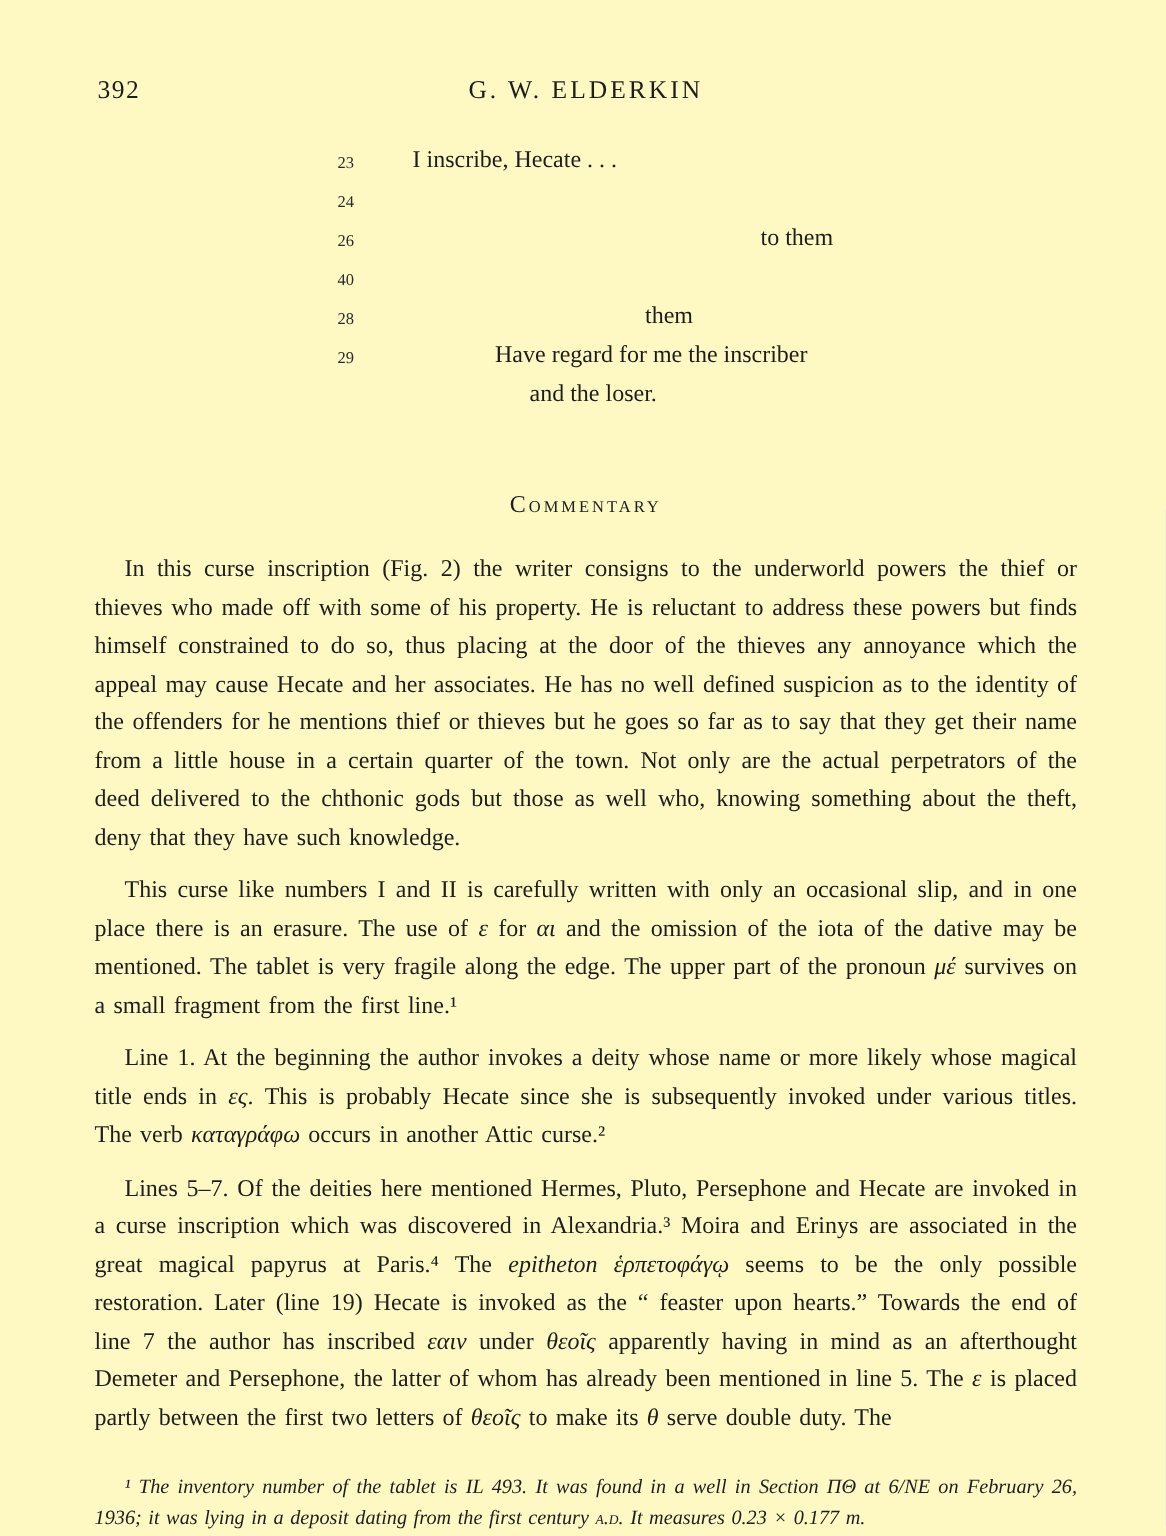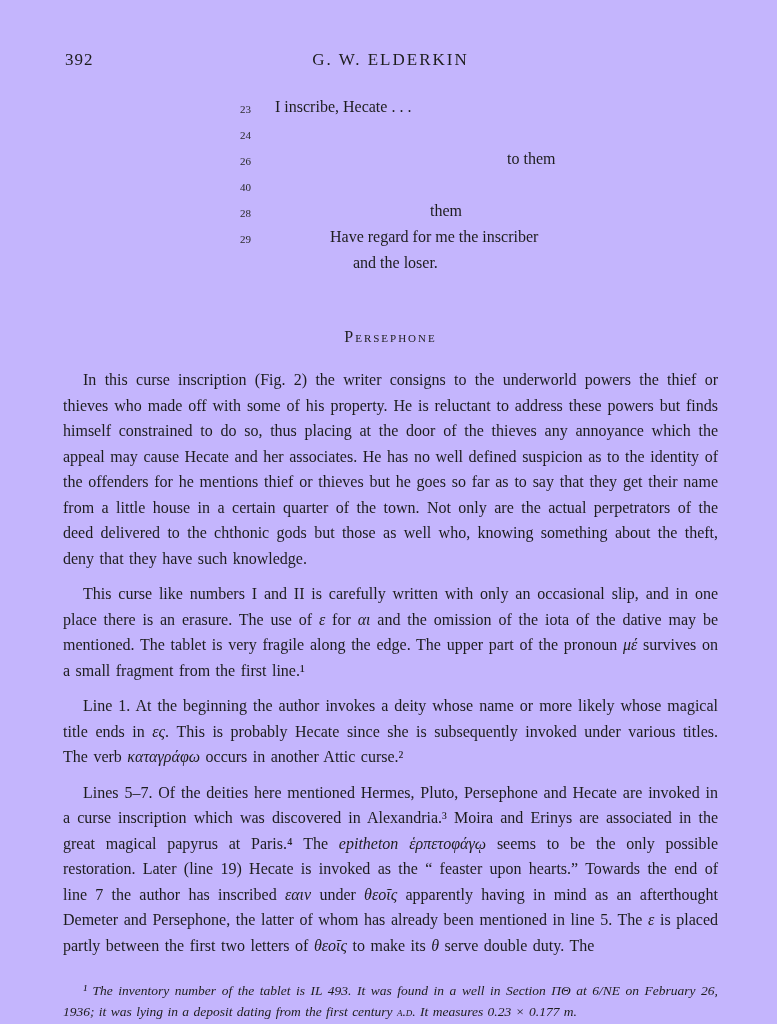--- a/index.html
+++ b/index.html
@@ -1,21 +1,21 @@
 <!DOCTYPE html>
 <html><head>
 <meta charset="utf-8">
 <style>
   html, body { margin: 0; padding: 0; background: #e8e8e6; }
   .page {
     position: relative;
     width: 777px;
     height: 1024px;
     margin: 0 auto;
-    background: #c4b5fd;
+    background: #fef9c3;
     color: #1d1d1d;
     font-family: "Liberation Serif", "DejaVu Serif", serif;
     box-sizing: border-box;
     padding: 50px 59px 0 63px;
     overflow: hidden;
   }
 
   
   .page-header { position: relative; height: 20px; }
   .page-number {
@@ -24,21 +24,21 @@
   }
   .running-head {
     display: block; text-align: center;
     font-size: 17px; letter-spacing: 2px;
   }
 
   
   .inscription { position: relative; margin-top: 28px; height: 208px; }
   .ins-row { position: relative; height: 26px; }
   .ins-no {
-    position: absolute; left: 177px; top: 5px;
+    position: absolute; left: 162px; top: 5px;
     font-size: 11px; color: #2a2a2a; text-align: right;
   }
   .ins-text { position: absolute; left: 212px; top: 0; font-size: 16px; white-space: nowrap; }
   .ins-text.pos-right  { left: 444px; }
   .ins-text.pos-center { left: 367px; }
   .ins-text.pos-v29    { left: 267px; }
   .ins-text.pos-cont   { left: 290px; }
 
   
   .section-heading {
@@ -96,21 +96,21 @@
     </div>
     <div class="ins-row">
       <span class="ins-no">29</span>
       <span class="ins-text pos-v29">Have regard for me the inscriber</span>
     </div>
     <div class="ins-row">
       <span class="ins-text pos-cont">and the loser.</span>
     </div>
   </section>
 
-  <h2 class="section-heading">Persephone</h2>
+  <h2 class="section-heading">Commentary</h2>
 
   <p class="body-para first"><span>In this curse inscription (Fig. 2) the writer consigns to the underworld powers the thief or thieves who made off with some of his property. He is reluctant to address these powers but finds himself constrained to do so, thus placing at the door of the thieves any annoyance which the appeal may cause Hecate and her associates. He has no well defined suspicion as to the identity of the offenders for he mentions thief or thieves but he goes so far as to say that they get their name from a little house in a certain quarter of the town. Not only are the actual perpetrators of the deed delivered to the chthonic gods but those as well who, knowing something about the theft, deny that they have such knowledge.</span></p>
   <p class="body-para"><span>This curse like numbers I and II is carefully written with only an occasional slip, and in one place there is an erasure. The use of </span><i>ε</i><span> for </span><i>αι</i><span> and the omission of the iota of the dative may be mentioned. The tablet is very fragile along the edge. The upper part of the pronoun </span><i>μέ</i><span> survives on a small fragment from the first line.¹</span></p>
   <p class="body-para"><span>Line 1. At the beginning the author invokes a deity whose name or more likely whose magical title ends in </span><i>ες</i><span>. This is probably Hecate since she is subsequently invoked under various titles. The verb </span><i>καταγράφω</i><span> occurs in another Attic curse.²</span></p>
   <p class="body-para"><span>Lines 5–7. Of the deities here mentioned Hermes, Pluto, Persephone and Hecate are invoked in a curse inscription which was discovered in Alexandria.³ Moira and Erinys are associated in the great magical papyrus at Paris.⁴ The </span><i>epitheton</i><span> </span><i>ἑρπετοφάγῳ</i><span> seems to be the only possible restoration. Later (line 19) Hecate is invoked as the “ feaster upon hearts.” Towards the end of line 7 the author has inscribed </span><i>εαιν</i><span> under </span><i>θεοῖς</i><span> apparently having in mind as an afterthought Demeter and Persephone, the latter of whom has already been mentioned in line 5. The </span><i>ε</i><span> is placed partly between the first two letters of </span><i>θεοῖς</i><span> to make its </span><i>θ</i><span> serve double duty. The</span></p>
 
   <footer class="footnotes">
     <p class="footnote"><span>¹ The inventory number of the tablet is IL 493. It was found in a well in Section ΠΘ at 6/NE on February 26, 1936; it was lying in a deposit dating from the first century </span><span class="sc">a.d.</span><span> It measures 0.23 × 0.177 m.</span></p>
     <p class="footnote"></p>
 

